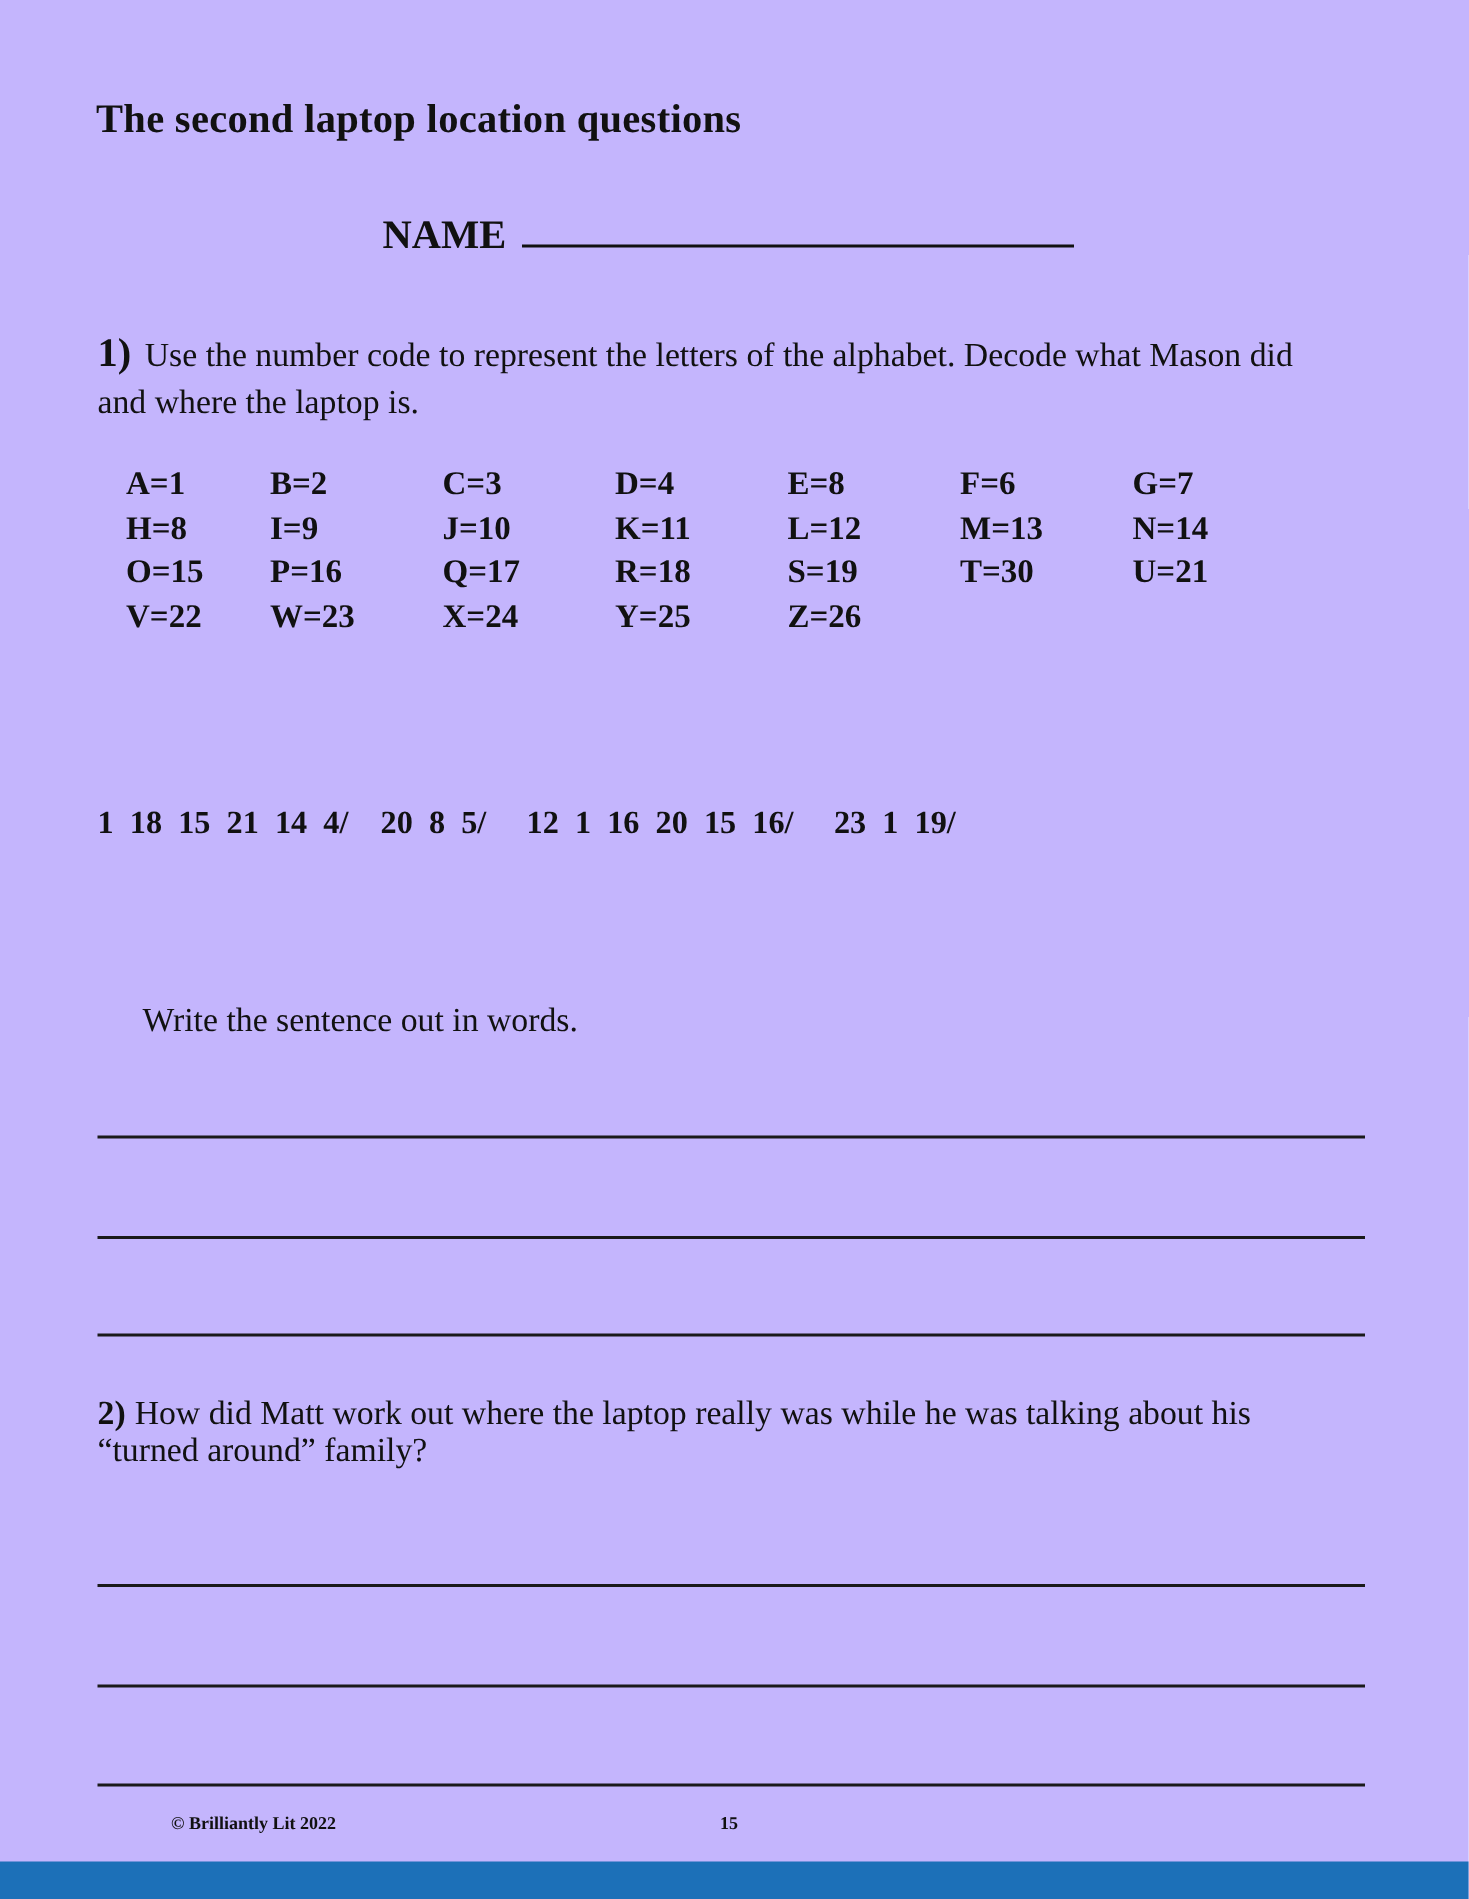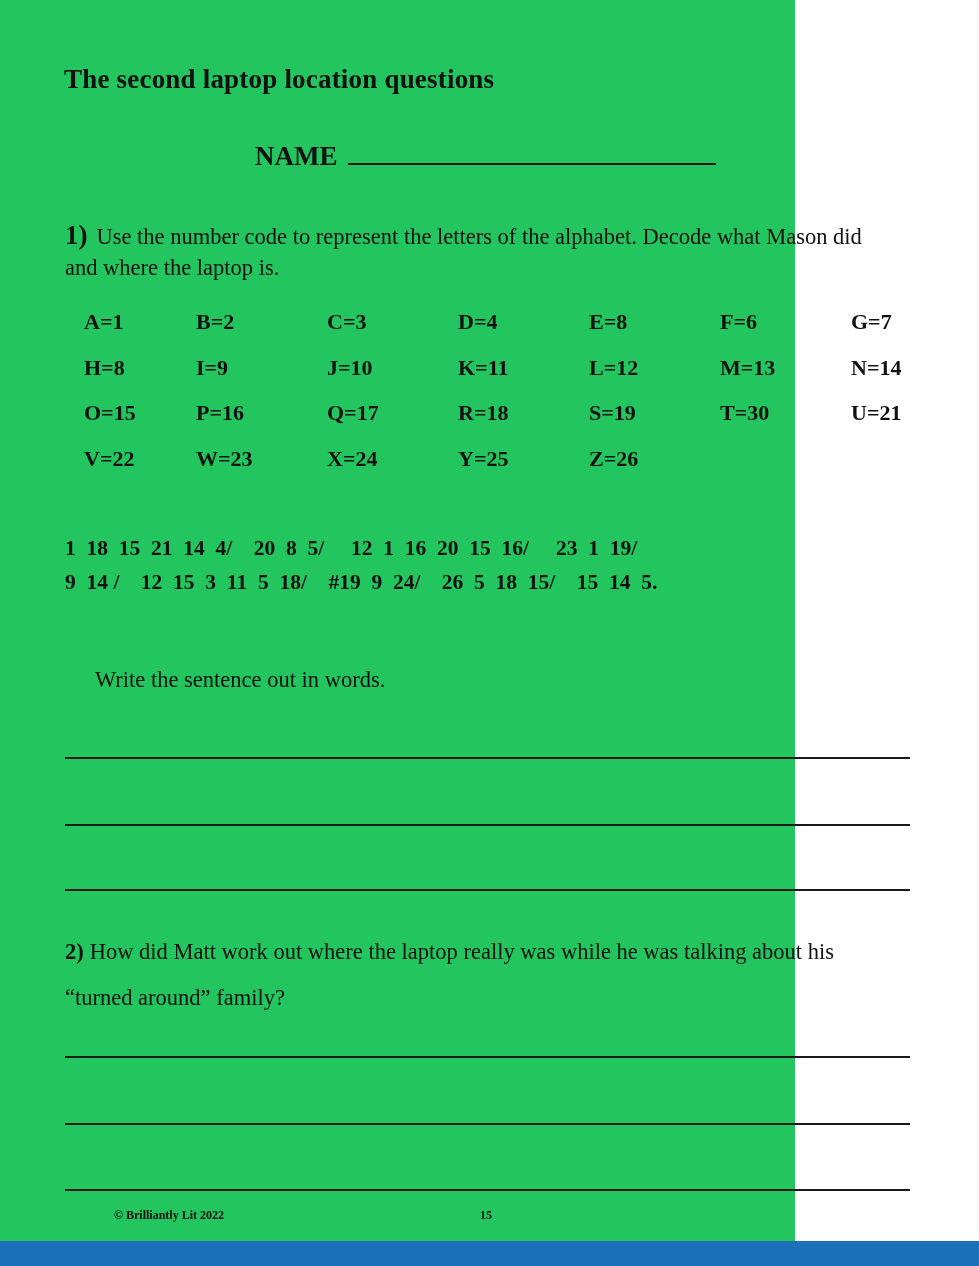--- a/index.html
+++ b/index.html
@@ -4,21 +4,21 @@
 <style>
   * { margin:0; padding:0; box-sizing:border-box; }
   html,body { background:#ffffff; }
   body {
     width:979px; height:1266px;
     font-family:"Liberation Serif", serif;
     color:#111;
     position:relative;
     overflow:hidden;
   }
-  .page { position:relative; width:795px; height:1266px; background:#22c55e; }
+  .page { position:relative; width:979px; height:1266px; background:#c4b5fd; }
 
   .title {
     position:absolute; left:64px; top:64px;
     font-size:27px; font-weight:bold; letter-spacing:0.2px;
   }
 
   .name-row {
     position:absolute; left:255px; top:139px;
     font-size:27px; font-weight:bold;
     white-space:nowrap;
@@ -27,29 +27,29 @@
   .name-line {
     display:inline-block; width:368px; height:26px;
     border-bottom:2px solid #111; margin-left:10px;
   }
 
   .q-text {
     position:absolute; left:65px;
     font-size:22.5px; line-height:31px;
   }
   .q1-text { top:220px; width:800px; }
-  .q2-text { top:929px; width:840px; line-height:46px; }
+  .q2-text { top:929px; width:840px; line-height:25px; }
   .q-num { font-weight:bold; font-size:27px; margin-right:9px; }
   .q-num-2 { font-size:22.5px; margin-right:6px; }
 
   .code-table {
     position:absolute; left:84px; top:307px;
     display:grid;
     grid-template-columns:96px 115px 115px 115px 115px 115px 120px;
-    font-weight:bold; font-size:22px; line-height:29.5px;gap:16px;
+    font-weight:bold; font-size:22px; line-height:29.5px;
   }
   .code-cell { white-space:nowrap; }
 
   .slash-note {
     position:absolute; left:78px; top:466px;
     font-size:21.5px;
   }
 
   .code-lines {
     position:absolute; left:65px; top:532px; width:870px;
@@ -118,21 +118,20 @@
     <span class="code-cell">V=22</span>
     <span class="code-cell">W=23</span>
     <span class="code-cell">X=24</span>
     <span class="code-cell">Y=25</span>
     <span class="code-cell">Z=26</span>
   </div>
 
 
   <div class="code-lines">
     <div class="code-line">1  18  15  21  14  4/    20  8  5/     12  1  16  20  15  16/     23  1  19/</div>
-    <div class="code-line">9  14 /    12  15  3  11  5  18/    #19  9  24/    26  5  18  15/    15  14  5.</div>
   </div>
 
   <p class="write-prompt">Write the sentence out in words.</p>
 
   <div class="answer-line" style="top:757px"></div>
   <div class="answer-line" style="top:824px"></div>
   <div class="answer-line" style="top:889px"></div>
 
   <p class="q-text q2-text">
     <span class="q-num q-num-2">2)</span><span>How did Matt work out where the laptop really was while he was talking about his “turned around” family?</span>

